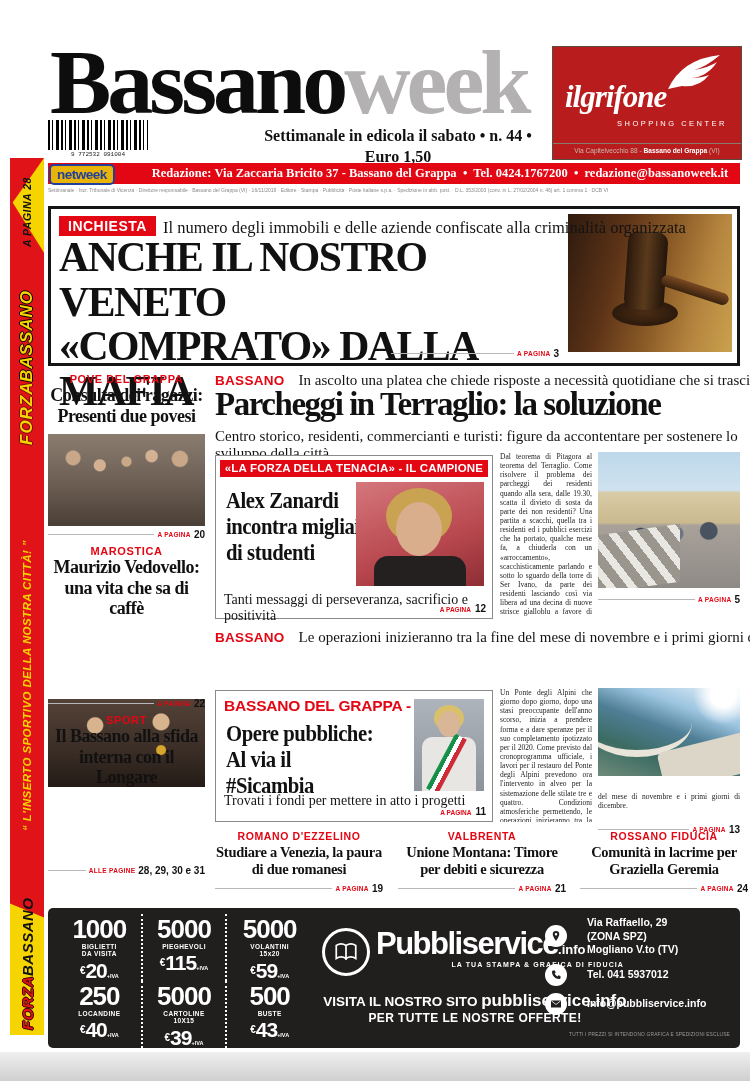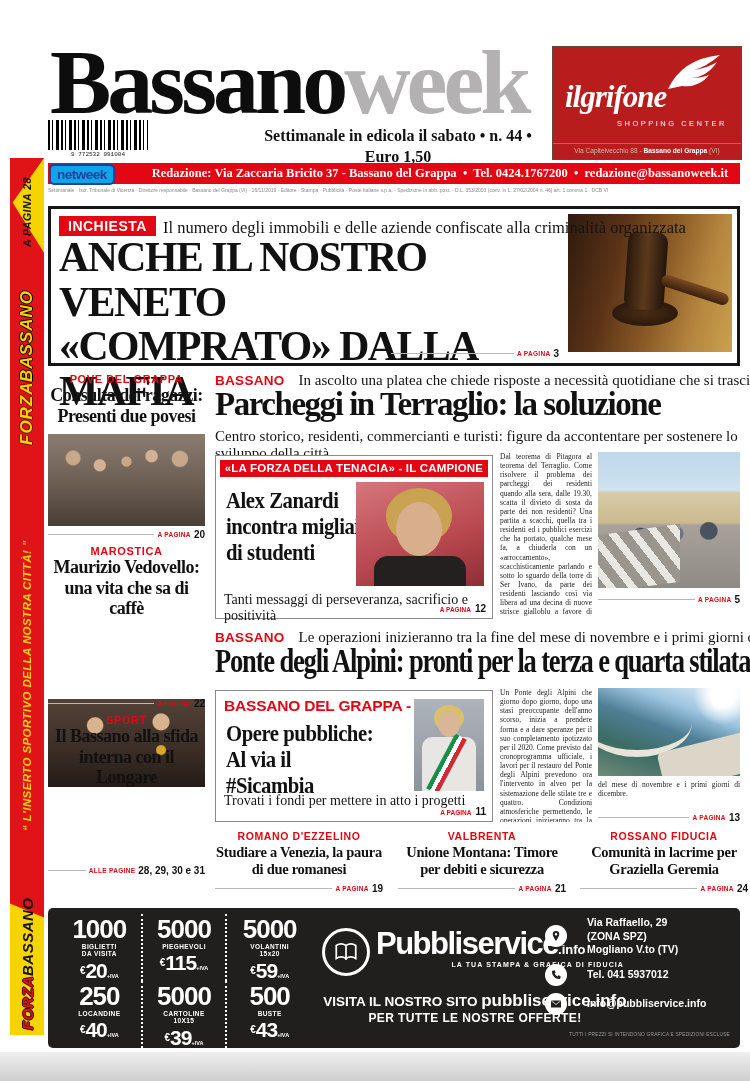--- a/index.html
+++ b/index.html
@@ -38,21 +38,21 @@
   .grifone-name{position:absolute;left:12px;top:32px;color:#fff;font-family:"Liberation Serif",serif;
       font-style:italic;font-weight:bold;font-size:31px;letter-spacing:-1px;}
   .grifone-sub{position:absolute;right:14px;top:72px;color:#fff;font-family:"Liberation Sans",sans-serif;
       font-size:7.5px;letter-spacing:2.5px;}
   .grifone-addr{position:absolute;left:0;bottom:5px;width:100%;text-align:center;color:#c7bbb1;
       font-family:"Liberation Sans",sans-serif;font-size:6.6px;border-top:1px solid #8a796c;padding-top:3px;}
   .grifone-addr b{color:#fff;}
 
   
   .redbar{left:48px;top:163px;width:692px;height:21px;background:#e30613;}
-  .netweek{position:absolute;left:1px;top:1px;height:17px;background:#0ea5e9;border:2px solid #20409a;border-radius:5px;
+  .netweek{position:absolute;left:1px;top:1px;height:17px;background:#eab308;border:2px solid #20409a;border-radius:5px;
       color:#20409a;font-family:"Liberation Sans",sans-serif;font-weight:bold;font-size:13.5px;
       padding:0 6px;line-height:17px;letter-spacing:-.5px;}
   .redbar-text{position:absolute;left:100px;right:8px;top:0;height:21px;line-height:21px;color:#fff;
       font-weight:bold;font-size:12.5px;text-align:center;white-space:nowrap;}
   .fineprint{left:48px;top:187px;width:692px;font-size:5px;color:#8a8a8a;font-family:"Liberation Sans",sans-serif;
       white-space:nowrap;overflow:hidden;}
 
   
   .inchiesta{left:48px;top:206px;width:686px;height:154px;border:3px solid #151515;background:#fff;}
   .red-tag{display:inline-block;background:#e30613;color:#fff;font-family:"Liberation Sans",sans-serif;
@@ -137,21 +137,21 @@
       radial-gradient(circle at 78% 58%,#49525f 6%,transparent 7%),
       linear-gradient(180deg,#bdd8ea 0%,#cfe2ef 28%,#d8cba6 30%,#cbb98f 52%,#a8a29a 54%,#8e8a85 100%);}
   .zebra{position:absolute;left:-8px;bottom:0;width:90px;height:58px;
       background:repeating-linear-gradient(55deg,#e9e7e2 0 7px,#9a958d 7px 16px);transform:skewY(-8deg);}
   .photo-river{width:142px;height:88px;position:relative;overflow:hidden;background:
       radial-gradient(circle at 88% 8%,#ffffff 8%,transparent 20%),
       linear-gradient(200deg,#eaf4fb 0%,#9cc4e0 28%,#4f7f96 48%,#3c6b63 72%,#6f8b7a 100%);}
   .bridge{position:absolute;left:-16px;top:28px;width:110px;height:34px;border-bottom:7px solid #e8e4da;
       border-radius:0 0 60% 60%/0 0 100% 100%;}
   .parapet{position:absolute;right:-10px;bottom:-6px;width:90px;height:40px;background:#dcd6c8;transform:rotate(-14deg);border-radius:6px;}
-  .body-cont{font-size:7.5px;line-height:1.22;text-align:justify;color:#222;margin-top:4px;}
+  .body-cont{font-size:7.5px;line-height:1.22;text-align:justify;color:#222;margin-top:16px;}
 
   
   .teaser{width:168px;}
   .teaser .center-tag{font-size:10.5px;}
   .teaser-headline{text-align:center;font-weight:bold;font-size:14.5px;line-height:1.18;letter-spacing:-.3px;margin-top:2px;}
 
   
   .ad{left:48px;top:908px;width:692px;height:140px;background:#211e1e;border-radius:5px;color:#fff;
       font-family:"Liberation Sans",sans-serif;}
   .price-grid{position:absolute;left:10px;top:6px;width:254px;height:128px;display:grid;
@@ -319,21 +319,20 @@
           <span class="lbl">A PAGINA</span>
           <span class="num">5</span>
         </div>
     </div>
   </div>
 
   <div class="abs tagrow" style="top:628px;">
     <span class="red-tag-inline">BASSANO</span>
     <span class="kicker">Le operazioni inizieranno tra la fine del mese di novembre e i primi giorni di dicembre</span>
   </div>
-  <div class="abs main-headline" style="top:642px;"><span class="squeeze">Ponte degli Alpini: pronti per la terza e quarta stilata</span></div>
 
   <div class="abs feat-box" style="top:690px;height:130px;">
     <div class="boxhead-red">BASSANO DEL GRAPPA - LAVORI</div>
     <div class="feat-headline" style="top:30px;width:175px;">Opere pubbliche: Al via il #Sicambia</div>
     <div class="photo-mayor">
       <div class="m-jacket"></div>
       <div class="m-sash"></div>
       <div class="m-hair"></div>
       <div class="m-face"></div>
     </div>

